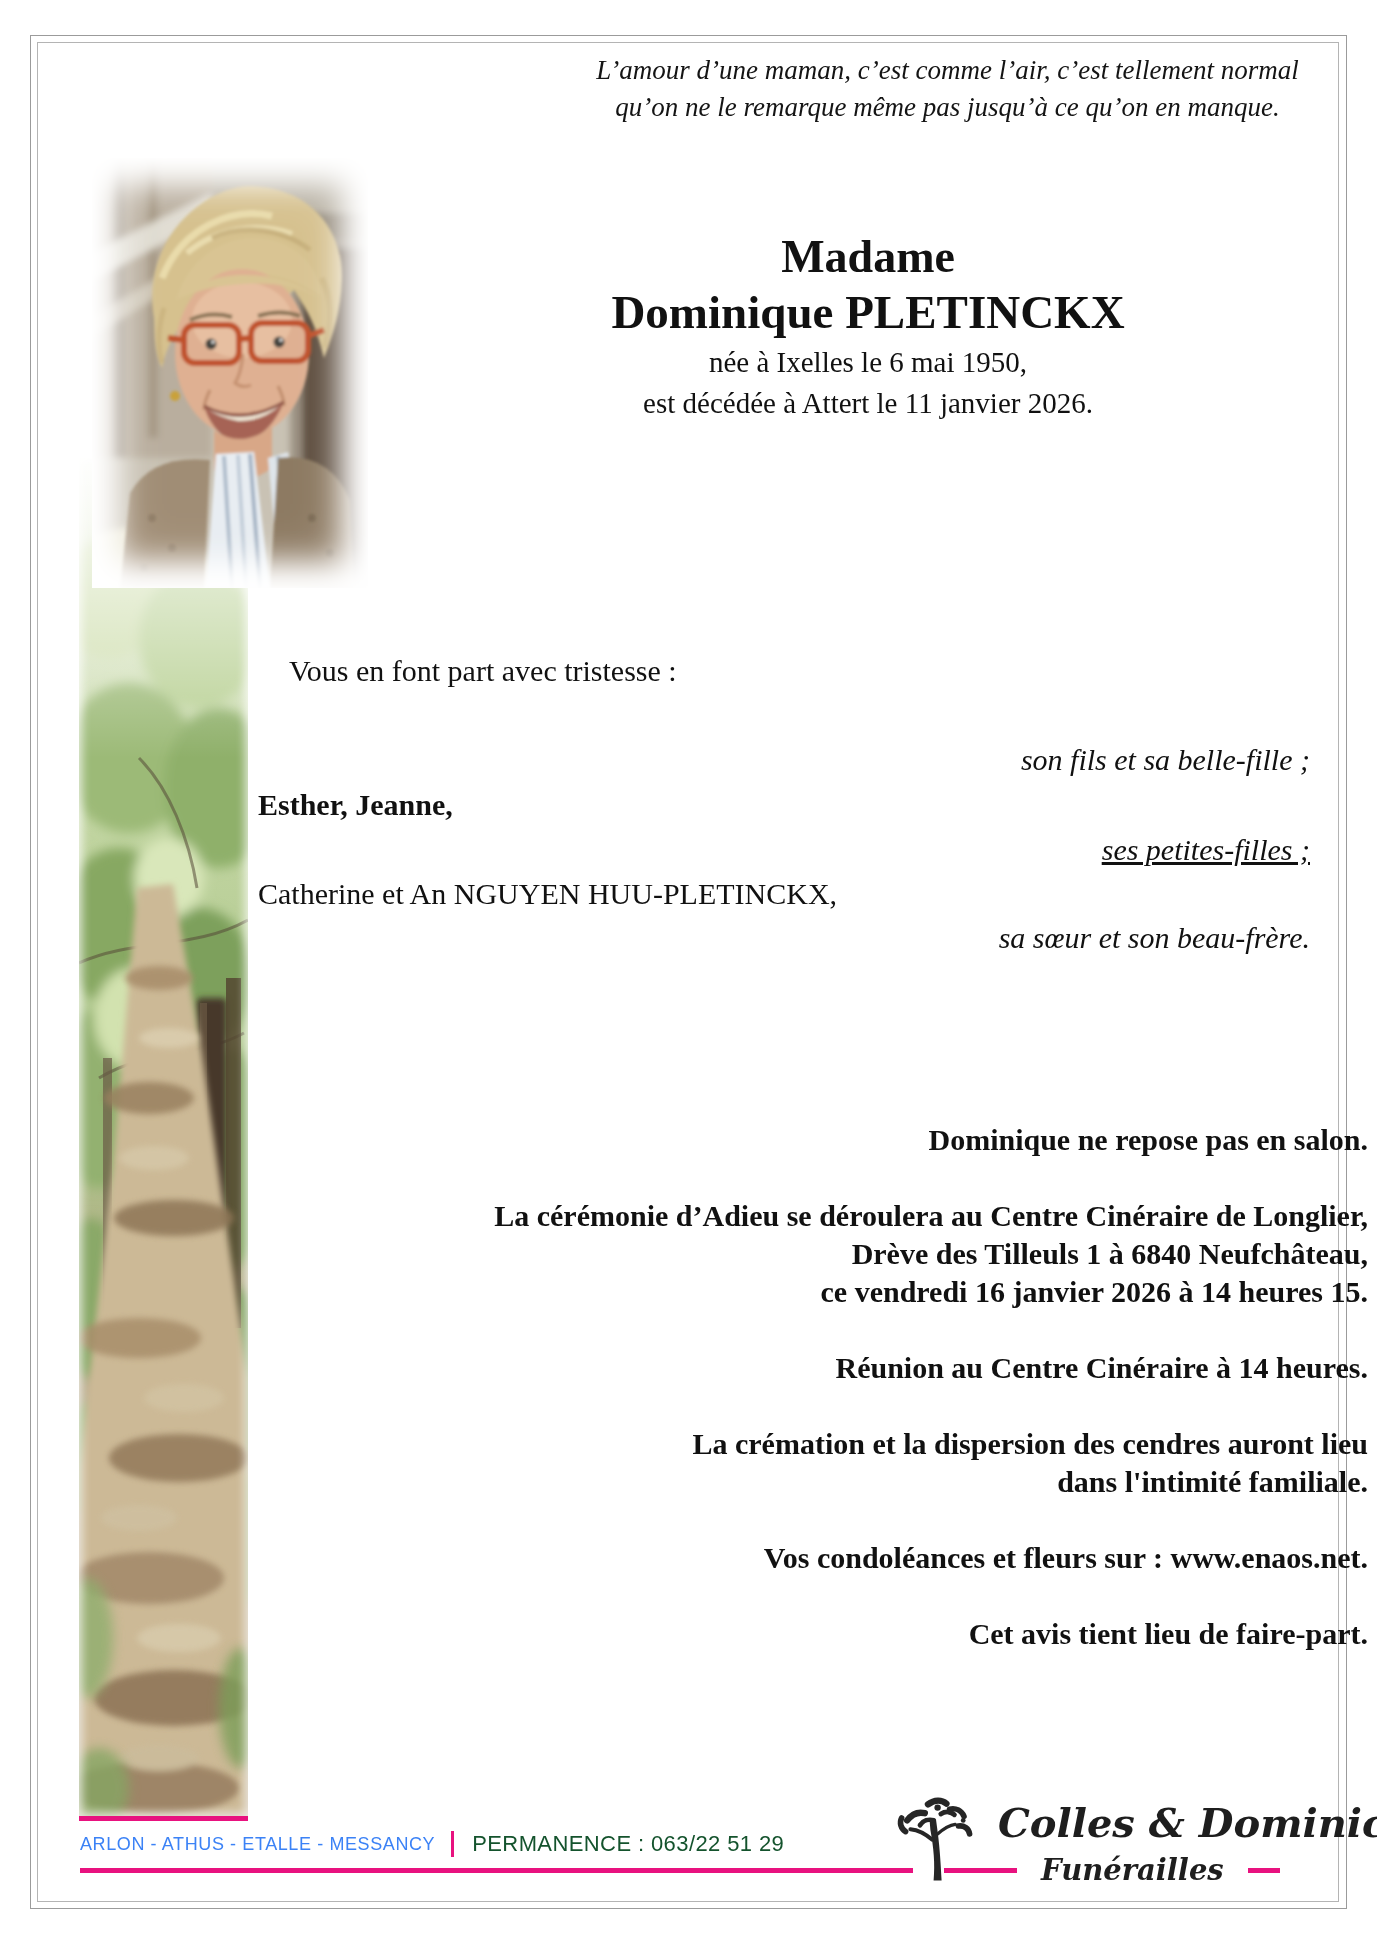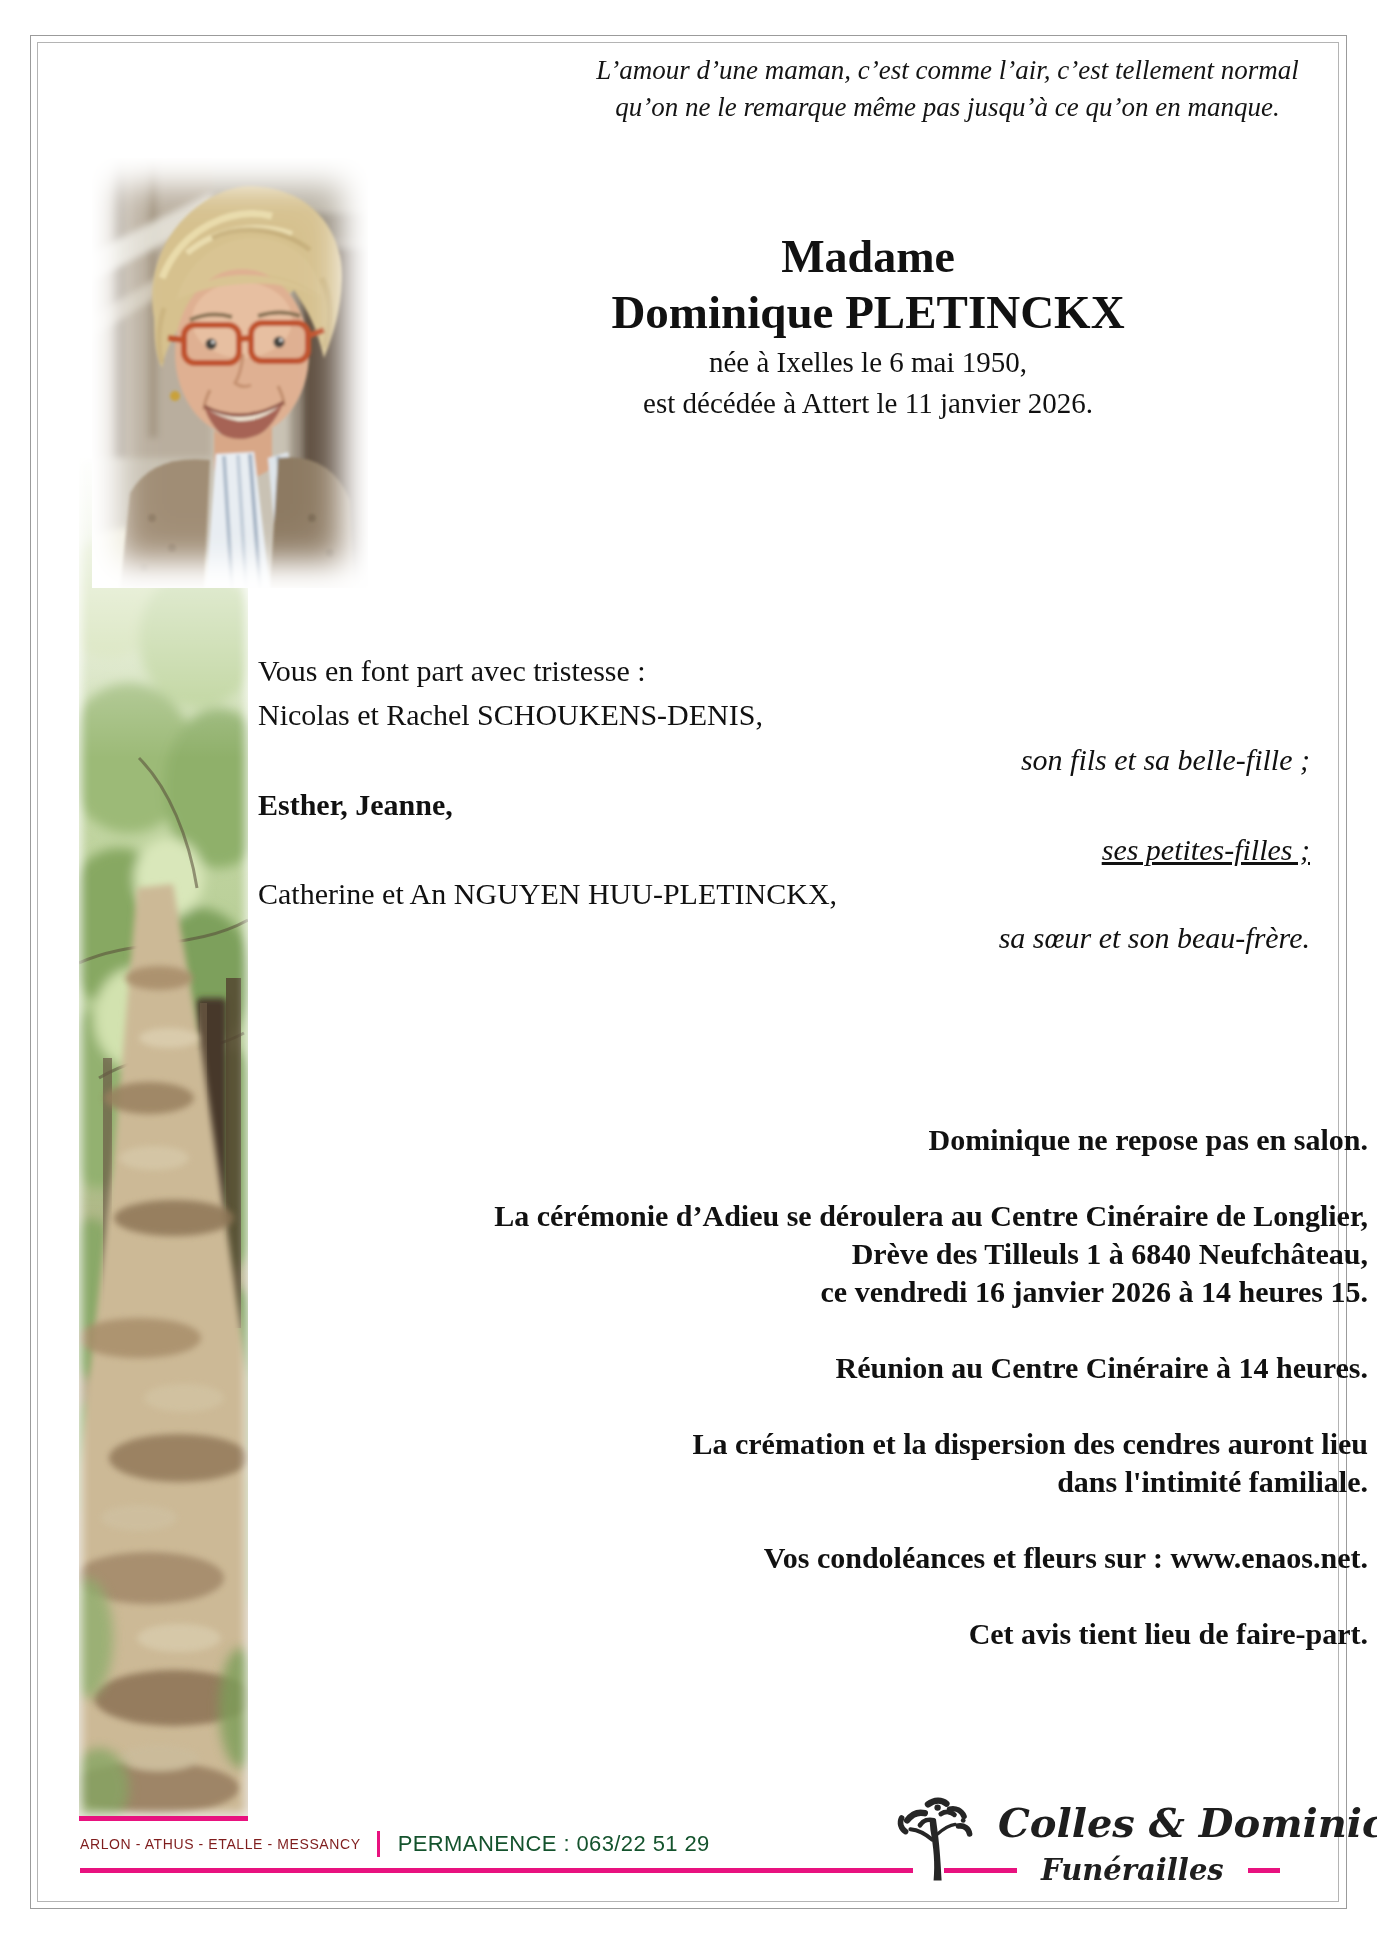--- a/index.html
+++ b/index.html
@@ -63,21 +63,21 @@
   .announcements{
     position:absolute;left:264px;top:1121px;width:1104px;
     text-align:right;font-weight:bold;font-size:30px;line-height:38px;
   }
   .announcements .para{margin:0 0 38px 0;}
   
   .footer-row{
     position:absolute;left:80px;top:1831px;display:flex;align-items:center;
     font-family:"Liberation Sans", sans-serif;
   }
-  .footer-cities{font-size:14px;color:#7f1d1d;letter-spacing:.6px;}
+  .footer-cities{font-size:18px;color:#3b82f6;letter-spacing:.6px;}
   .footer-sep{width:3px;height:26px;background:#e8127f;margin:0 18px 0 16px;}
   .footer-permanence{font-size:22px;color:#14532d;letter-spacing:.4px;font-weight:500;}
   .footer-line{
     position:absolute;left:80px;top:1868px;width:833px;height:5px;background:#e8127f;
   }
   .tree-logo{position:absolute;left:886px;top:1790px;width:100px;height:92px;}
   .tree-logo svg{display:block;width:100%;height:100%;}
   .brand{
     position:absolute;left:998px;top:1800px;width:300px;text-align:center;
     font-family:"DejaVu Serif", serif;font-style:italic;font-weight:bold;color:#1e1e1e;
@@ -263,22 +263,21 @@
     </svg>
   </div>
 
   <div class="headline">
     <div class="h-title">Madame</div>
     <div class="h-name">Dominique PLETINCKX</div>
     <div class="h-sub">née à Ixelles le 6 mai 1950,</div>
     <div class="h-sub">est décédée à Attert le 11 janvier 2026.</div>
   </div>
 
-  <div class="fam fam-intro" style="position:absolute;">Vous en font part avec tristesse :</div>
-  <div class="fam fam-n1" style="position:absolute;">Nicolas et Rachel SCHOUKENS-DENIS,</div>
+  <div class="fam fam-intro" style="position:absolute;margin-left:31px;">Vous en font part avec tristesse :</div>
   <div class="fam right fam-r1" style="position:absolute;">son fils et sa belle-fille ;</div>
   <div class="fam fam-n2" style="position:absolute;font-weight:bold;">Esther, Jeanne,</div>
   <div class="fam right fam-r2" style="position:absolute;text-decoration:underline;">ses petites-filles ;</div>
   <div class="fam fam-n3" style="position:absolute;">Catherine et An NGUYEN HUU-PLETINCKX,</div>
   <div class="fam right fam-r3" style="position:absolute;">sa sœur et son beau-frère.</div>
 
   <div class="announcements">
     <div class="para">
       <div>Dominique ne repose pas en salon.</div>
     </div>

